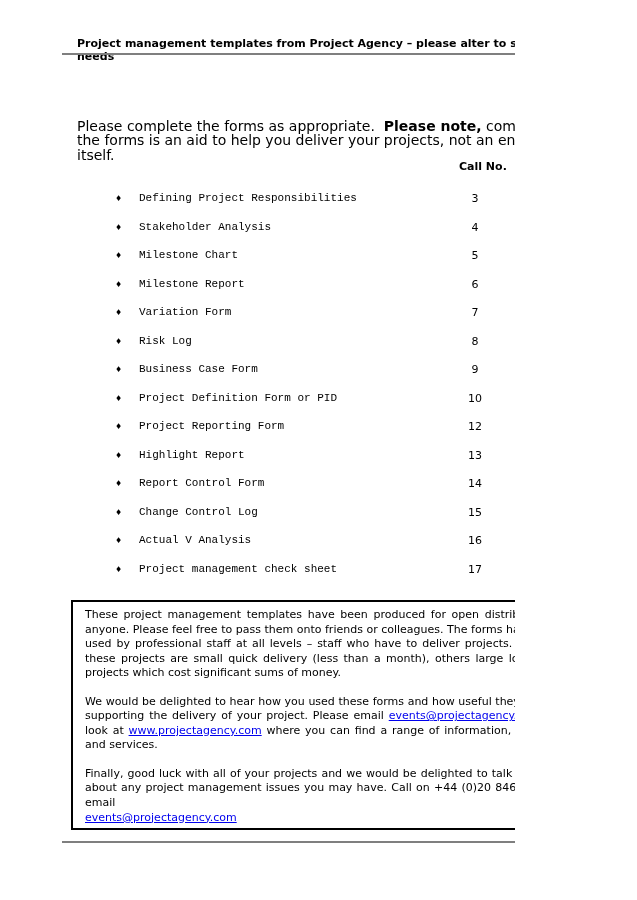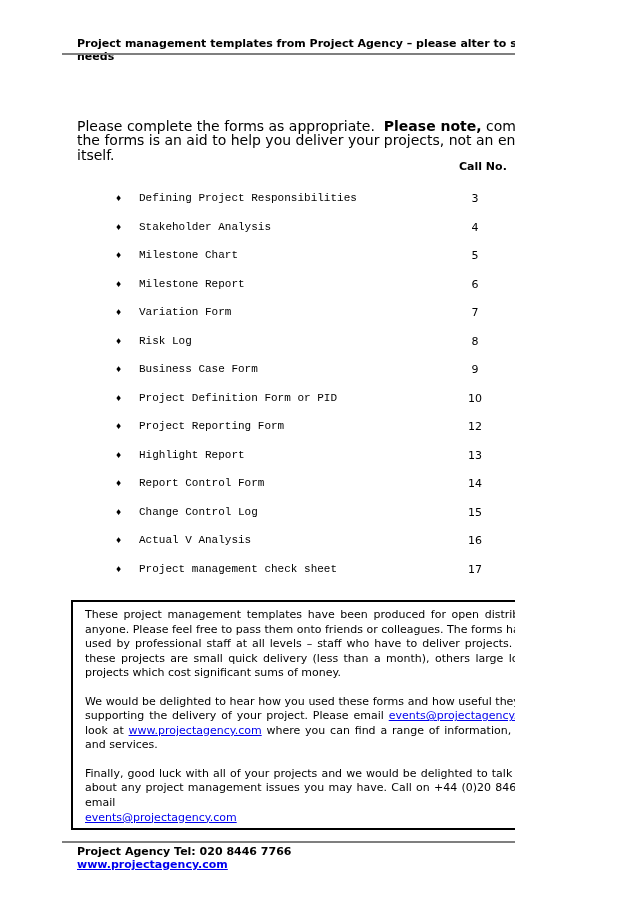--- a/index.html
+++ b/index.html
@@ -134,20 +134,16 @@
     </div>
 
   <div class="abs notice-box">
     <p>These project management templates have been produced for open distribution to anyone. Please feel free to pass them onto friends or colleagues. The forms have been used by professional staff at all levels – staff who have to deliver projects. Some of these projects are small quick delivery (less than a month), others large long term projects which cost significant sums of money.</p>
     <p>We would be delighted to hear how you used these forms and how useful they were in supporting the delivery of your project. Please email <a href="#" class="doclink">events@projectagency.com</a>. Do look at <a href="#" class="doclink">www.projectagency.com</a> where you can find a range of information, products and services.</p>
     <p>Finally, good luck with all of your projects and we would be delighted to talk with you about any project management issues you may have. Call on +44 (0)20 846 7766 or email<br><a href="#" class="doclink">events@projectagency.com</a></p>
   </div>
 
   <div class="abs footer-rule"></div>
 
-  <div class="abs footer-block">
-    <span class="footer-tel">Project Agency Tel: 020 8446 7766</span>
-    <a class="footer-site doclink" href="#">www.projectagency.com</a>
-  </div>
 
   <div class="abs page-number">2</div>
 
 </div>
 
 </body></html>

